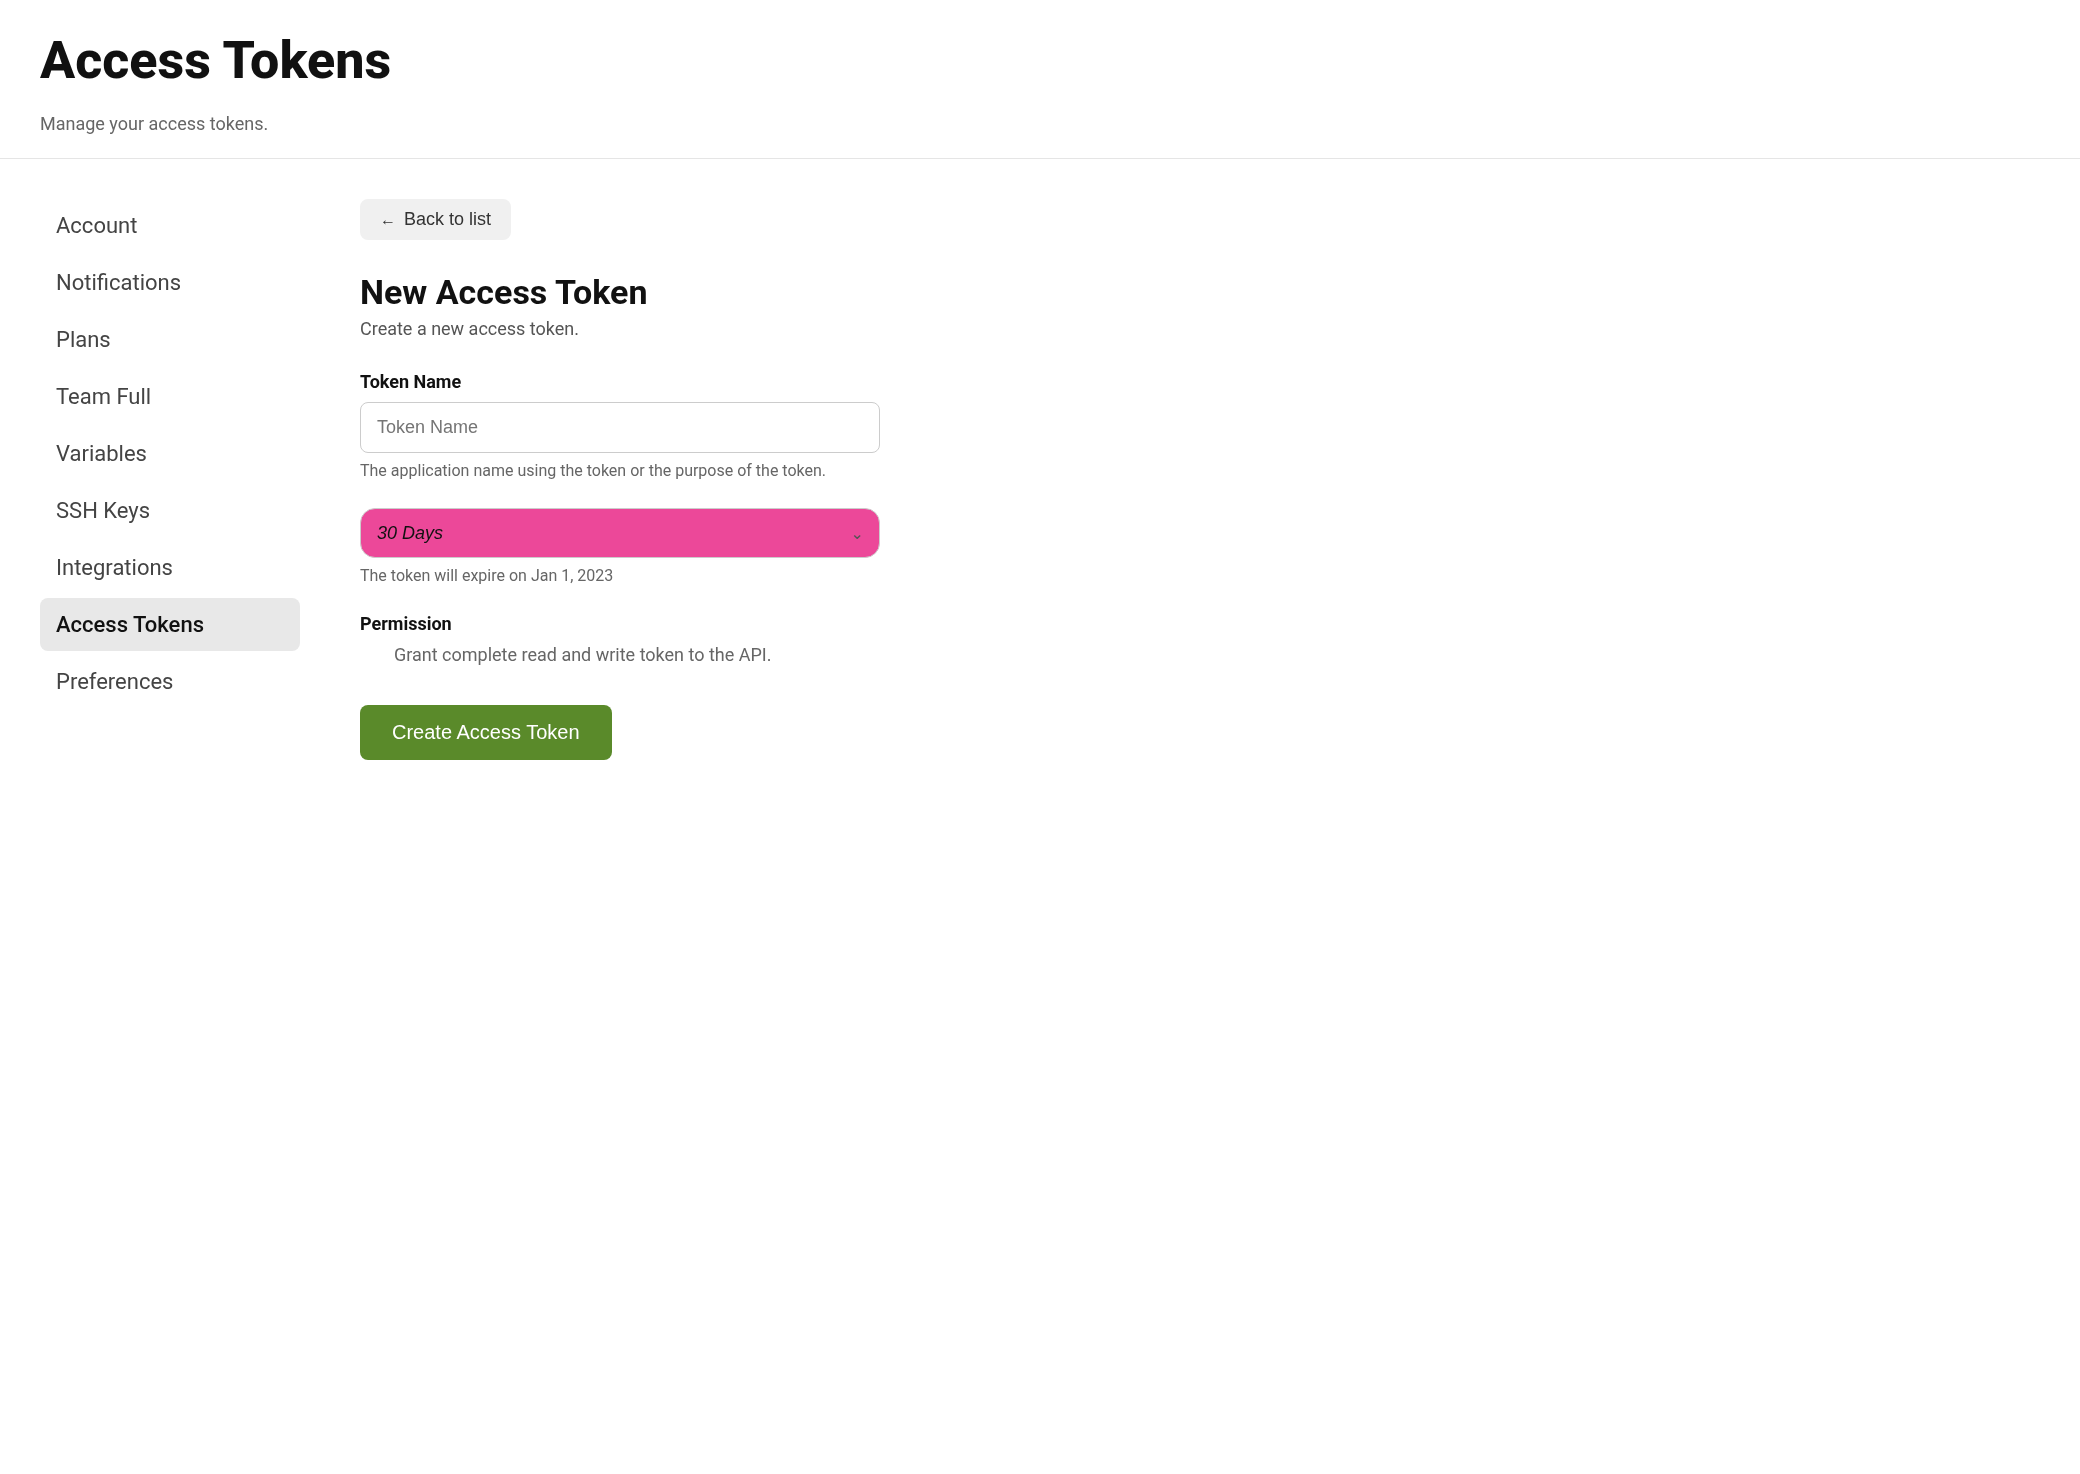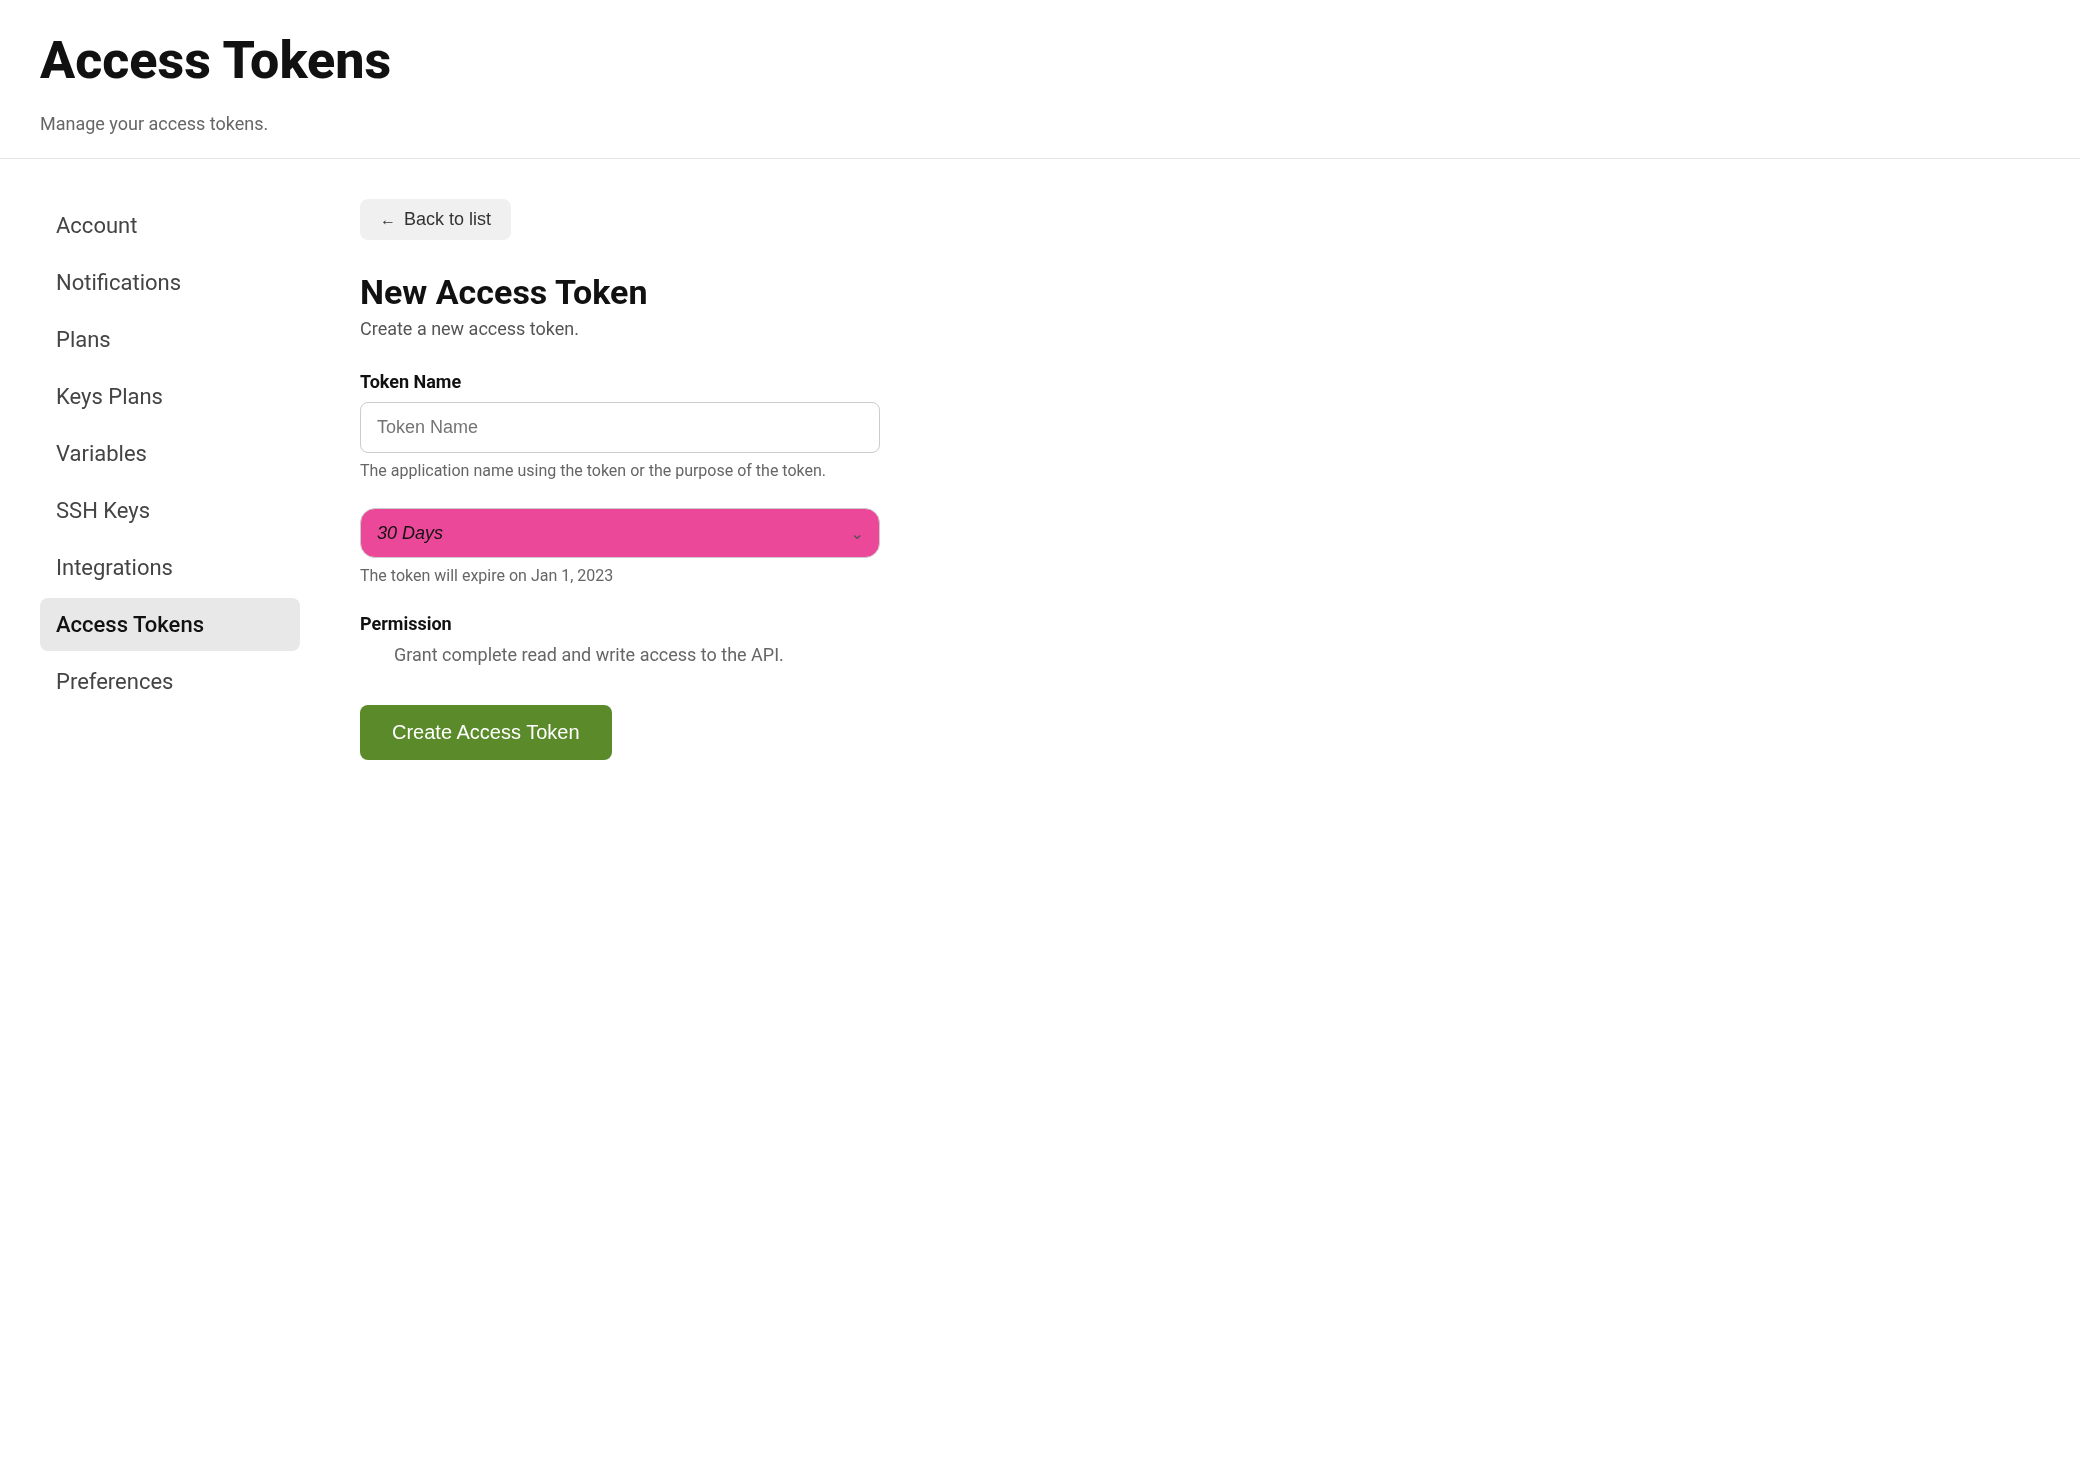--- a/index.html
+++ b/index.html
@@ -209,21 +209,21 @@
 <header class="page-header">
   <h1 class="page-title">Access Tokens</h1>
   <p class="page-subtitle">Manage your access tokens.</p>
 </header>
 
 <div class="main-layout">
   <nav class="sidebar">
     <a class="sidebar-item">Account</a>
     <a class="sidebar-item">Notifications</a>
     <a class="sidebar-item">Plans</a>
-    <a class="sidebar-item">Keys Plans</a>
+    <a class="sidebar-item">Team Full</a>
     <a class="sidebar-item">Variables</a>
     <a class="sidebar-item">SSH Keys</a>
     <a class="sidebar-item">Integrations</a>
     <a class="sidebar-item active">Access Tokens</a>
     <a class="sidebar-item">Preferences</a>
   </nav>
 
   <div class="content">
     <button class="back-button">
       <span class="back-arrow">←</span>
@@ -248,20 +248,20 @@
           <option>90 Days</option>
           <option>Never</option>
         </select>
         <span class="select-chevron">⌄</span>
       </div>
       <p class="form-hint">The token will expire on Jan 1, 2023</p>
     </div>
 
     <div class="permission-section form-group">
       <label class="form-label">Permission</label>
-      <p class="checkbox-hint">Grant complete read and write access to the API.</p>
+      <p class="checkbox-hint">Grant complete read and write token to the API.</p>
     </div>
 
     <button class="create-button">
       <span>Create Access Token</span>
     </button>
   </div>
 </div>
 
 </body></html>

